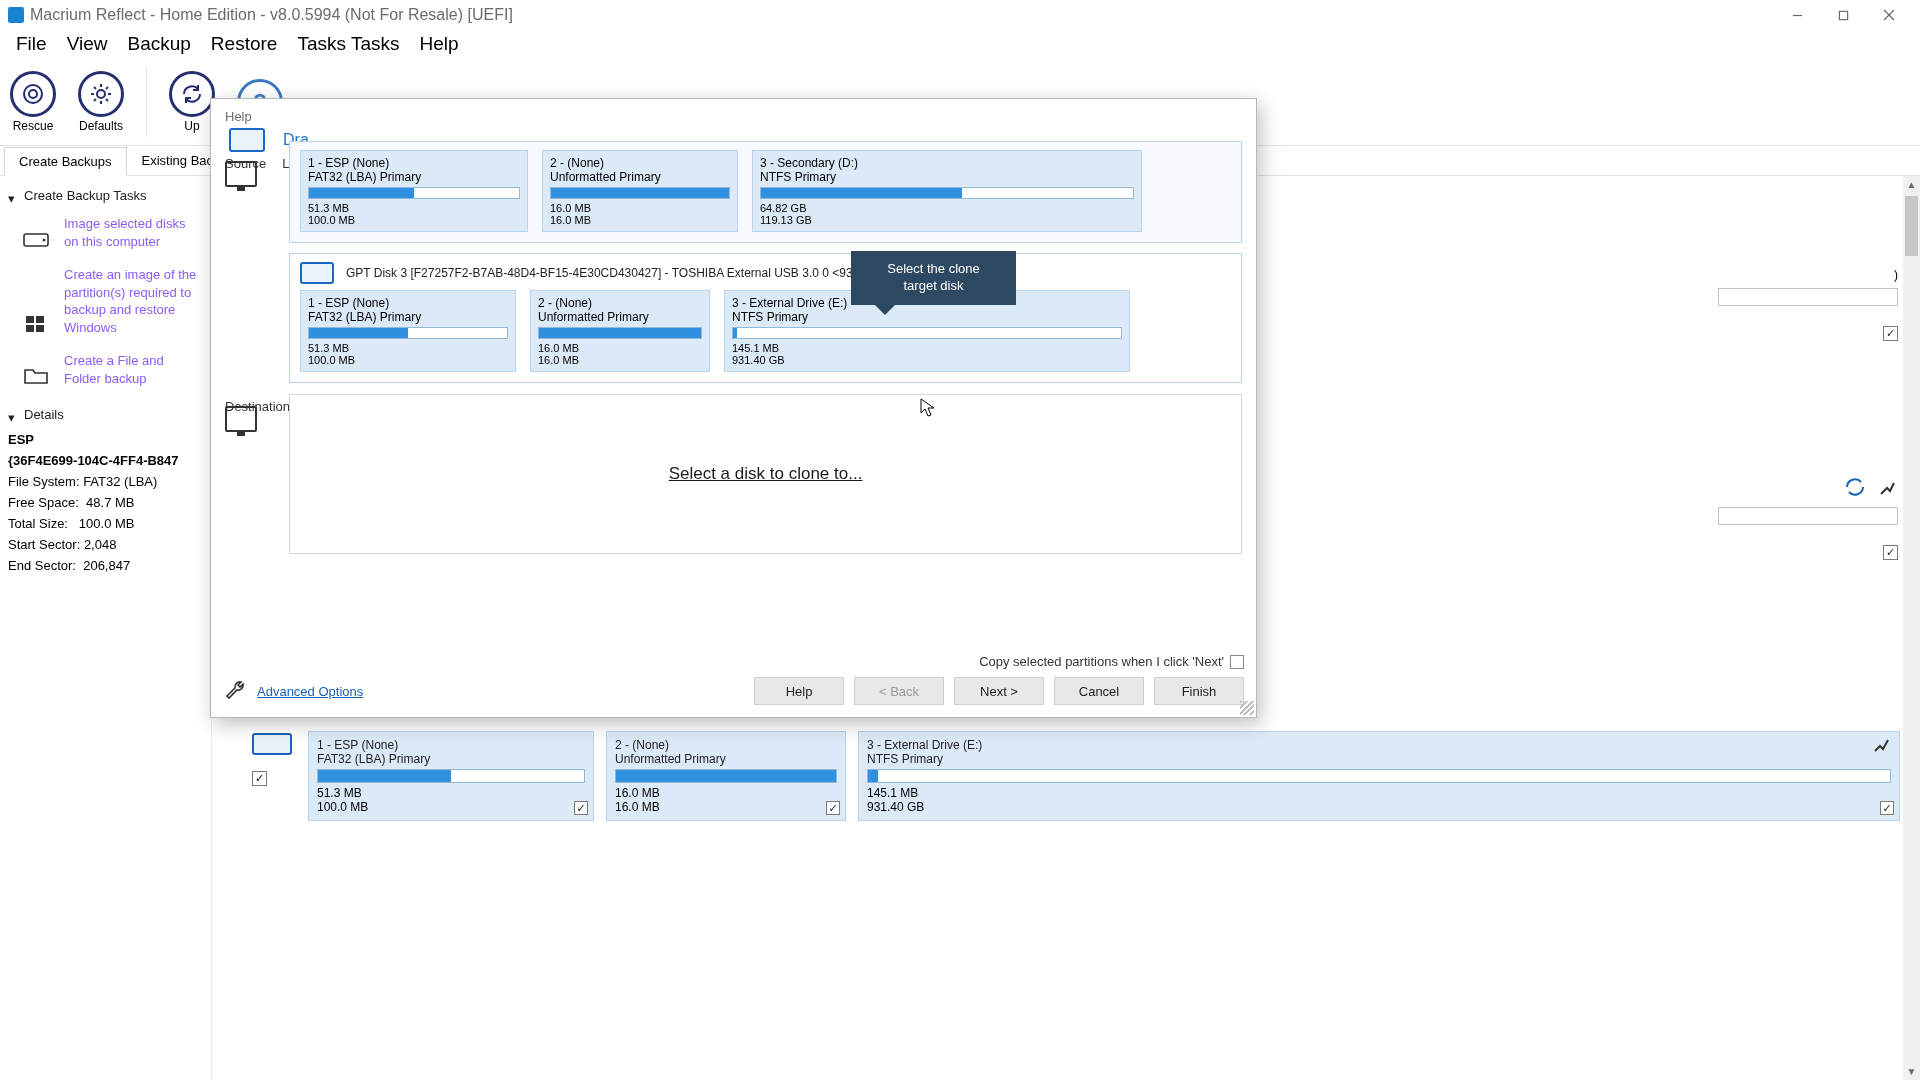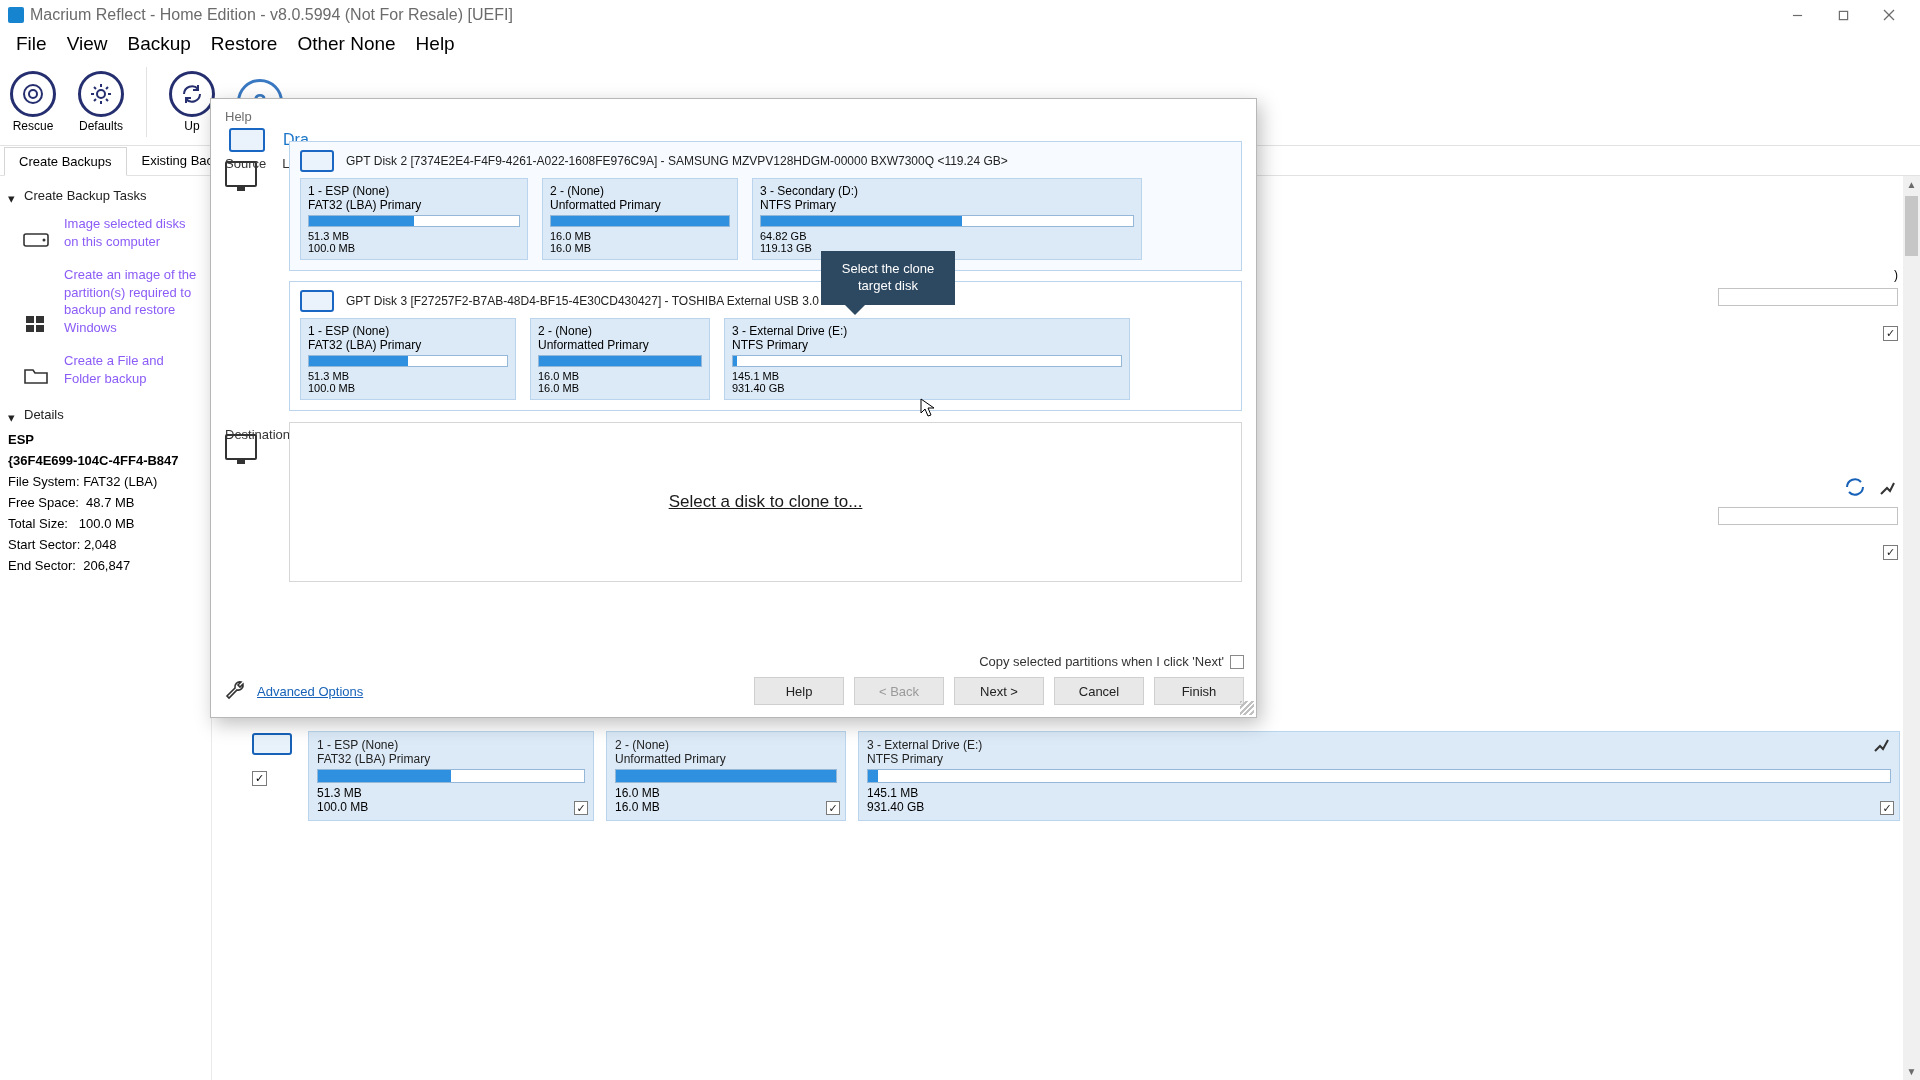--- a/index.html
+++ b/index.html
@@ -133,21 +133,21 @@
         </svg>
       </div>
   </div>
 </div>
 
 <div class="menubar">
   <div class="menu-item">File</div>
   <div class="menu-item">View</div>
   <div class="menu-item">Backup</div>
   <div class="menu-item">Restore</div>
-  <div class="menu-item">Other None</div>
+  <div class="menu-item">Tasks Tasks</div>
   <div class="menu-item">Help</div>
 </div>
 
 <div class="toolbar">
   <div class="tool">
     <div class="tool-icon">
         <svg width="24" height="24" viewBox="0 0 24 24">
           <circle cx="12" cy="12" r="9" fill="none" stroke="#252f6f" stroke-width="2"></circle>
           <circle cx="12" cy="12" r="4" fill="none" stroke="#252f6f" stroke-width="2"></circle>
         </svg>
@@ -311,24 +311,20 @@
       <span class="drag-hint">Dra</span>
     </div>
     <div class="row-label" style="margin-top:-2px">
       <span class="lbl">Source</span>
       <span class="lbl" style="margin-left:2px">L</span>
     </div>
 
     <div style="position:relative">
       <div style="position:absolute;left:0;top:20px" class="mon-icon"></div>
       <div class="disk-panel src" style="margin-top:-36px">
-        <div class="dp-head">
-          <div class="src-icon" style="width:34px;height:22px;border-width:2px"></div>
-          <span class="dtxt">GPT Disk 2 [7374E2E4-F4F9-4261-A022-1608FE976C9A] - SAMSUNG MZVPV128HDGM-00000 BXW7300Q  &lt;119.24 GB&gt;</span>
-        </div>
         <div class="dp-parts" id="src-disk-0">
             <div class="pc" style="width: 228px;">
               <div class="pname">1 - ESP (None)</div>
               <div class="pfs">FAT32 (LBA) Primary</div>
               <div class="bar">
                 <div class="fill" style="width:50%"></div>
               </div>
               <div class="s1">51.3 MB</div>
               <div class="s2">100.0 MB</div>
             </div>
@@ -381,21 +377,21 @@
               <div class="pfs">NTFS Primary</div>
               <div class="bar">
                 <div class="fill" style="width:1%"></div>
               </div>
               <div class="s1">145.1 MB</div>
               <div class="s2">931.40 GB</div>
             </div>
           </div>
       </div>
 
-      <div class="tooltip" style="left:596px;top:110px;width:134px">
+      <div class="tooltip" style="left:626px;top:110px;width:165px">
         <div>Select the clone</div>
         <div>target disk</div>
       </div>
     </div>
 
     <div class="row-label" style="margin-top:6px">
       <span class="lbl">Destination</span>
     </div>
     <div style="position:relative">
       <div style="position:absolute;left:0;top:12px" class="mon-icon"></div>

